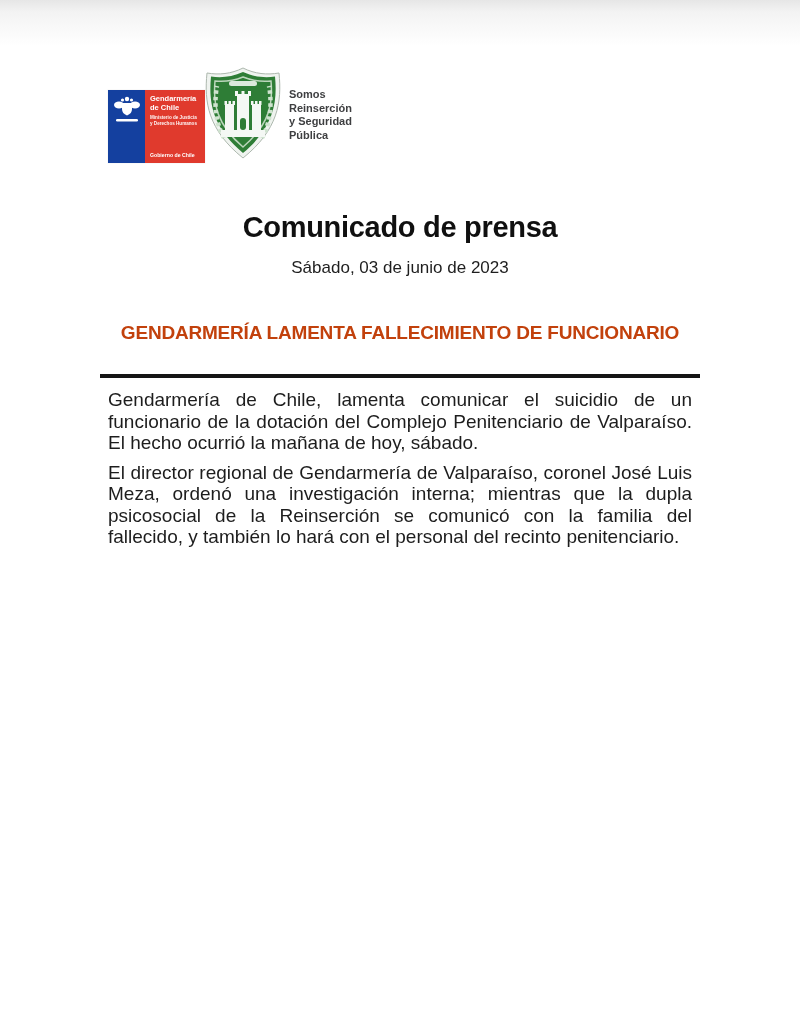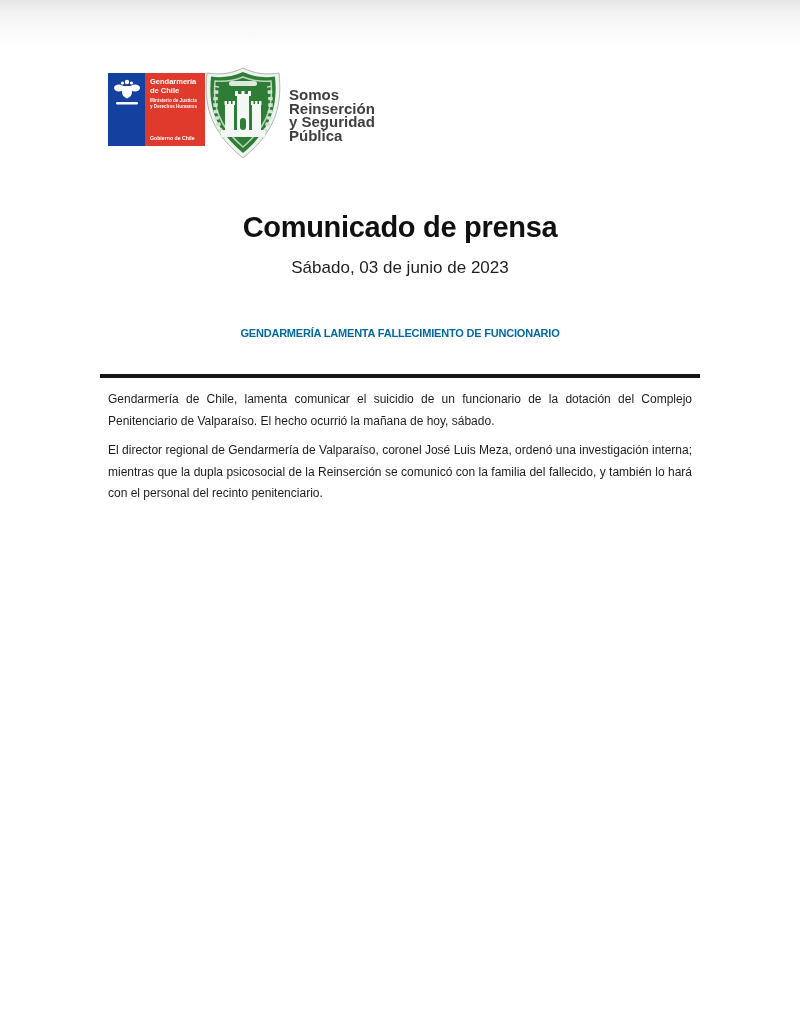--- a/index.html
+++ b/index.html
@@ -3,55 +3,55 @@
 <meta charset="utf-8">
 <style>
   html,body{margin:0;padding:0;background:#fff;}
   .page{position:relative;width:800px;height:1035px;margin:0 auto;background:#fff;
         font-family:"Liberation Sans",sans-serif;overflow:hidden;}
   .top-fade{position:absolute;top:0;left:0;width:100%;height:48px;
         background:linear-gradient(180deg,#e6e6e6 0,#f3f3f3 12px,#ffffff 46px);}
 
   
   .header{position:absolute;top:0;left:0;right:0;height:175px;}
-  .gov-logo{position:absolute;left:108px;top:73px;width:97px;height:73px;display:flex;
+  .gov-logo{position:absolute;left:108px;top:90px;width:97px;height:73px;display:flex;
         box-shadow:0 0 0 .5px rgba(0,0,0,.05);}
   .gov-blue{width:37px;background:#14409f;display:flex;justify-content:center;align-items:flex-start;}
   .gov-blue svg{margin-top:5px;}
   .gov-red{flex:1;background:#e03a2d;color:#fff;padding:5px 0 0 5px;position:relative;}
   .g-title{font-size:7.5px;font-weight:bold;line-height:8.5px;}
   .g-title span{display:block;}
   .g-min{margin-top:3px;font-size:4.6px;line-height:5.6px;font-weight:bold;opacity:.95;}
   .g-min span{display:block;}
   .g-bottom{position:absolute;bottom:5px;left:5px;font-size:5.2px;font-weight:bold;}
 
   .crest{position:absolute;left:202px;top:66px;width:82px;height:94px;}
 
-  .slogan{position:absolute;left:289px;top:88px;font-size:15px;font-weight:bold;
+  .slogan{position:absolute;left:289px;top:88px;font-size:11px;font-weight:bold;
         color:#3e3f41;line-height:13.5px;}
   .slogan span{display:block;}
 
   .web{position:absolute;left:551px;top:76px;width:142px;}
   .dots{width:142px;height:49px;
         background-image:radial-gradient(circle,#2d2d2d 1.45px,transparent 1.6px);
         background-size:9.45px 9.7px;background-position:1.5px 2px;}
   .weburl{margin-top:8px;font-size:16.5px;letter-spacing:.2px;white-space:nowrap;}
   .weburl .b{font-weight:bold;color:#55565a;}
   .weburl .l{color:#96989b;}
 
   
   .main{position:absolute;left:100px;top:196px;width:600px;}
   h1.title{margin:16px;font-size:29px;line-height:30px;font-weight:bold;text-align:center;
         color:#101010;letter-spacing:-.3px;}
   .date{margin-top:14px;text-align:center;font-size:17px;color:#1e1e1e;}
-  h2.headline{margin:45px 0 0;font-size:11px;line-height:20px;font-weight:bold;
-        text-align:center;color:#0369a1;letter-spacing:-.2px;}
+  h2.headline{margin:45px 0 0;font-size:19px;line-height:20px;font-weight:bold;
+        text-align:center;color:#c2410c;letter-spacing:-.2px;}
   .rule{margin:31px 0 0;height:4px;background:#151515;border:0;}
   .paragraphs{margin-top:11px;}
-  .paragraphs p{margin:0 8px 8px;font-size:12px;line-height:21.5px;text-align:justify;
+  .paragraphs p{margin:0 8px 8px;font-size:19px;line-height:21.5px;text-align:justify;
         color:#1d1d1d;}
 </style>
 </head>
 <body>
 
 <div class="page">
   <div class="top-fade"></div>
 
   <header class="header">
 

